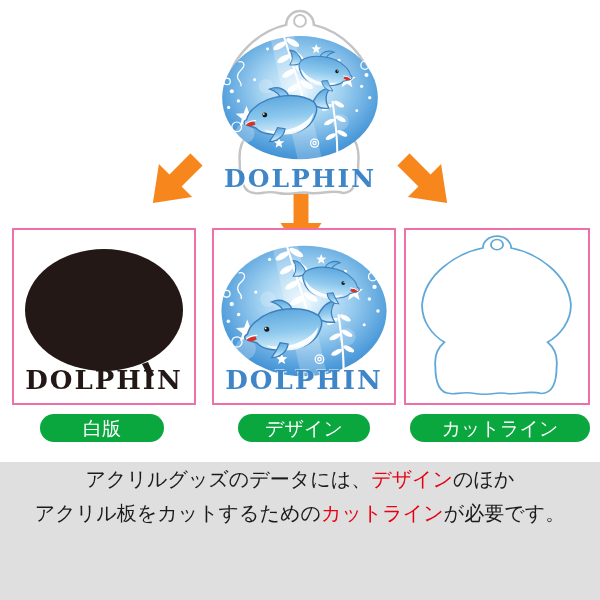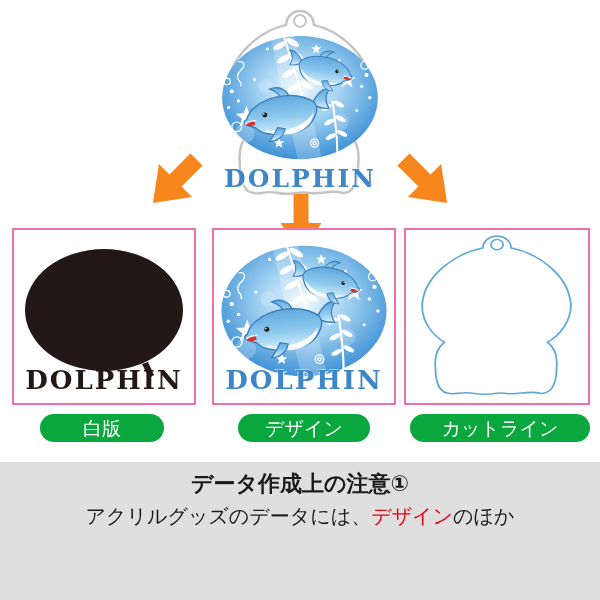--- a/index.html
+++ b/index.html
@@ -185,17 +185,17 @@
       <use href="#keyshape-path" fill="none" stroke="#5FA8D8" stroke-width="1.8"></use>
       <circle cx="90" cy="16" r="6" fill="none" stroke="#5FA8D8" stroke-width="1.8"></circle>
     </svg>
   </div>
 
   <div id="pill-white" class="pill">白版</div>
   <div id="pill-design" class="pill">デザイン</div>
   <div id="pill-cutline" class="pill">カットライン</div>
 
   <div class="note">
-    <div class="note-title">データ作成上の注意①</div>
     <div class="note-line"><span>アクリルグッズのデータには、</span><span class="red">デザイン</span><span>のほか</span></div>
+    <div class="note-line"><span>アクリル板をカットするための</span><span class="red">カットライン</span><span>が必要です。</span></div>
   </div>
 
 </div>
 
 </body></html>

